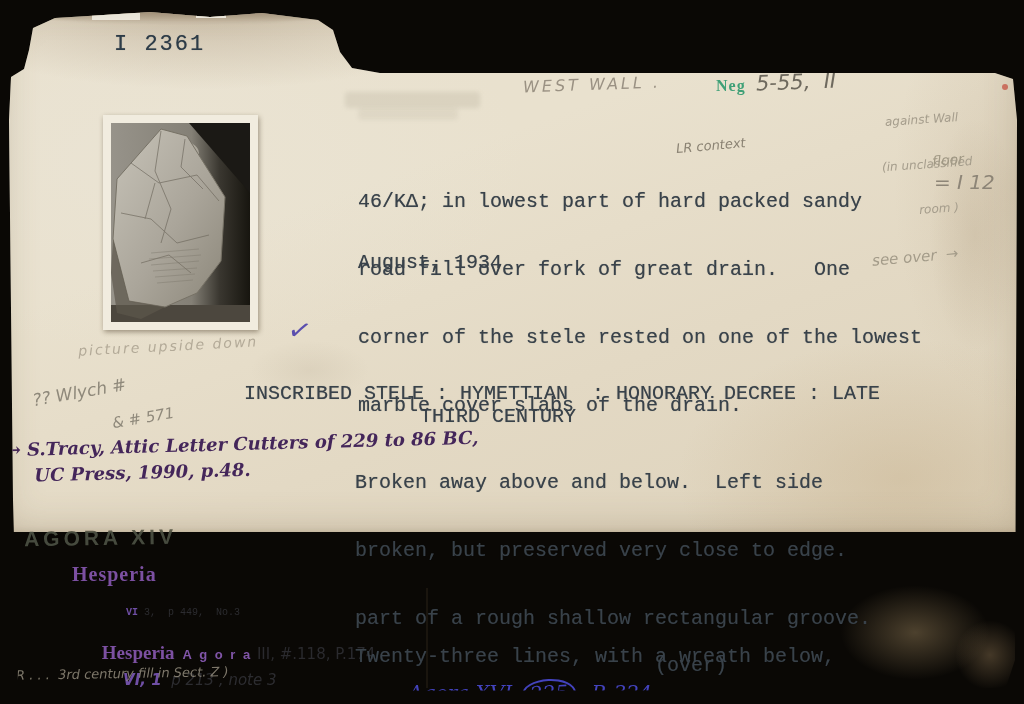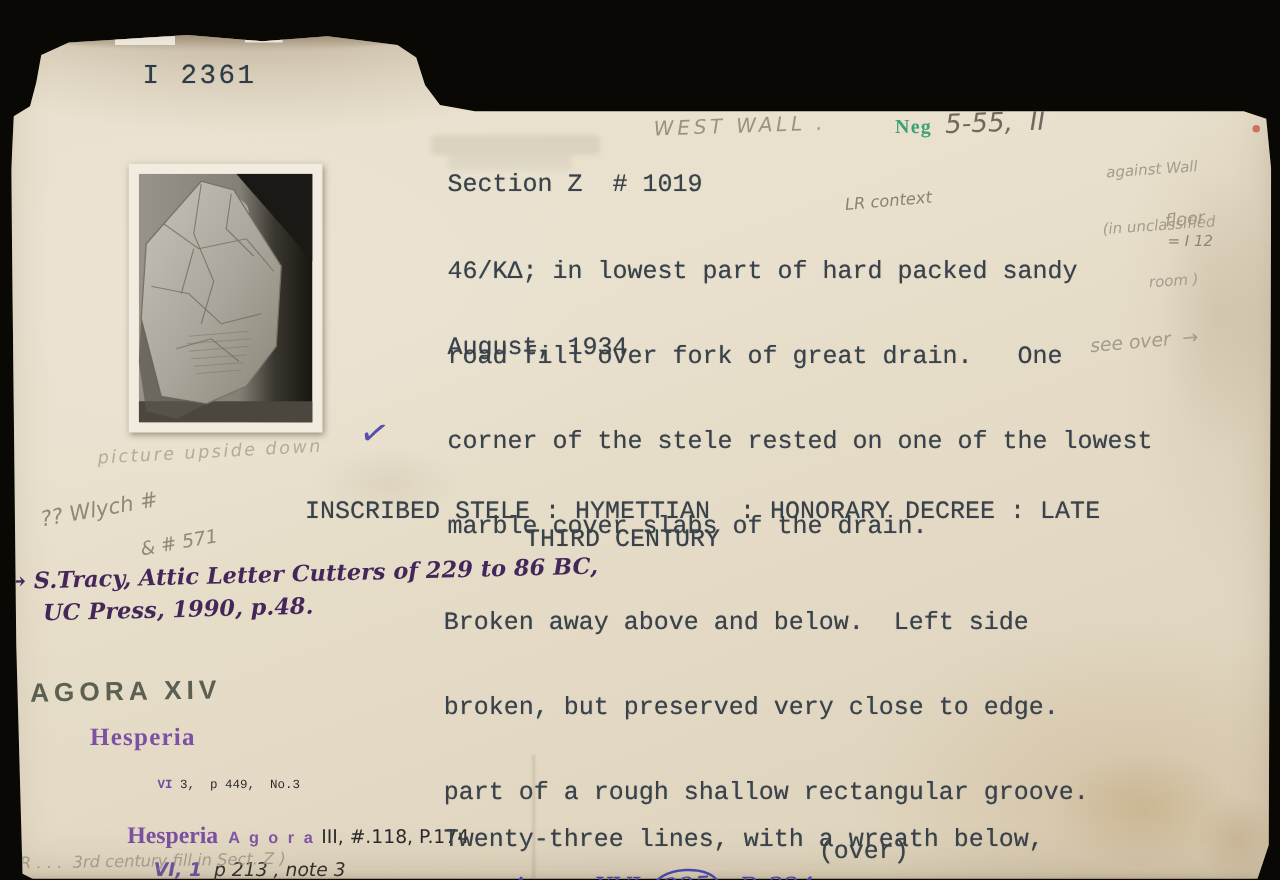--- a/index.html
+++ b/index.html
@@ -2,21 +2,21 @@
 <html><head>
 <meta charset="utf-8">
 <style>
   html,body{margin:0;padding:0;}
   body{
     width:1024px;height:704px;position:relative;overflow:hidden;
     background:#0a0805;
     font-family:"Liberation Sans",sans-serif;
   }
   .card{
-    position:absolute;left:0;top:16px;width:1024px;height:687px;
+    position:absolute;left:0;top:0;width:1024px;height:532px;
     clip-path:polygon(
       88px 16px,150px 12px,210px 17px,262px 13px,318px 20px,
       333px 30px,340px 52px,352px 68px,380px 73px,995px 73px,
       1013px 79px,1017px 120px,1015px 660px,1006px 687px,960px 690px,
       120px 691px,38px 693px,18px 683px,13px 500px,9px 120px,11px 77px,
       24px 69px,29px 50px,33px 28px,55px 18px);
     background:
       radial-gradient(ellipse 320px 200px at 88% 90%, rgba(186,158,115,.30), transparent 70%),
       radial-gradient(ellipse 160px 300px at 99% 35%, rgba(175,155,125,.22), transparent 75%),
       radial-gradient(ellipse 420px 120px at 20% 1%, rgba(150,128,100,.38), transparent 70%),
@@ -114,23 +114,22 @@
   <div class="pencil" style="left:523px;top:75px;font-size:16px;letter-spacing:3px;transform:rotate(-2deg);color:#9a9183;">WEST WALL .</div>
   <div class="stamp-serif" style="left:716px;top:77px;font-size:16px;font-weight:bold;color:#3fa077;letter-spacing:1px;">Neg</div>
   <div class="pencil" style="left:756px;top:70px;font-size:21px;color:#6e695e;transform:rotate(-2deg);">5-55,  II</div>
 
   <div class="pencil" style="left:888px;top:82px;font-size:12px;line-height:15px;transform:rotate(-4deg);color:#a59d8c;">
     <div>against Wall</div>
     <div style="margin-left:-6px;">(in unclassified</div>
     <div style="margin-left:28px;">room )</div>
   </div>
   <div class="pencil" style="left:932px;top:152px;font-size:14px;transform:rotate(-5deg);color:#a09884;">floor</div>
-  <div class="pencil" style="left:934px;top:170px;font-size:12px;color:#8d8577;">= I 12</div>
+  <div class="pencil" style="left:934px;top:170px;font-size:20px;color:#8d8577;">= I 12</div>
 
-  <div class="typed" style="left:358px;top:122px;">Section Z  # 1019</div>
   <div class="pencil" style="left:676px;top:138px;font-size:13px;transform:rotate(-5deg);color:#8a8273;">LR context</div>
   <div class="typed" style="left:358px;top:146px;">
     <div>46/KΔ; in lowest part of hard packed sandy</div>
     <div>road fill over fork of great drain.   One</div>
     <div>corner of the stele rested on one of the lowest</div>
     <div>marble cover slabs of the drain.</div>
   </div>
 
   <div class="typed" style="left:358px;top:252px;">August, 1934</div>
   <div class="pencil" style="left:872px;top:248px;font-size:15px;transform:rotate(-5deg);color:#a39b89;">see over  →</div>

